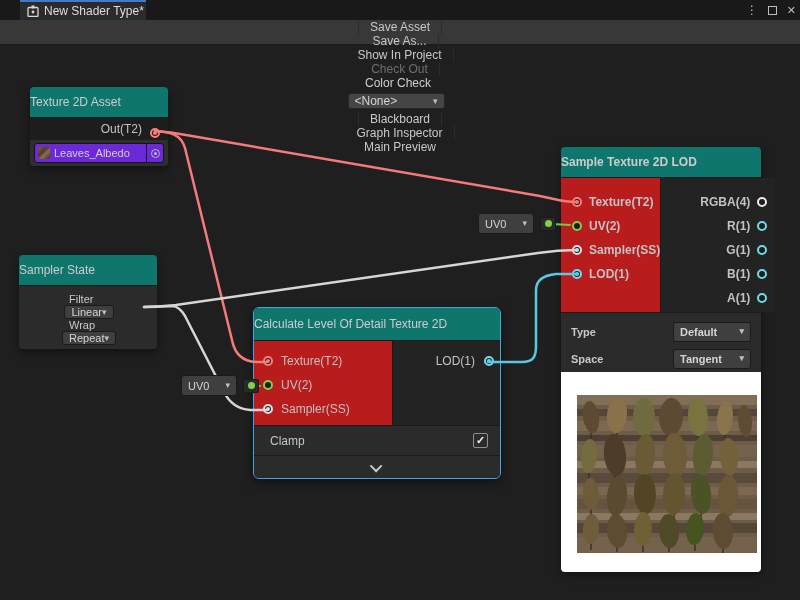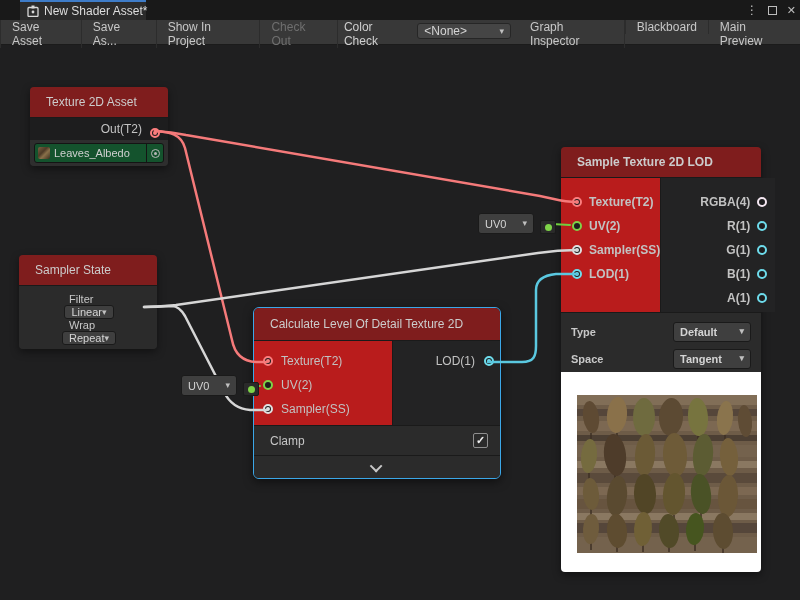--- a/index.html
+++ b/index.html
@@ -12,53 +12,53 @@
   .tab { position:absolute; left:20px; top:0; width:126px; height:20px; background:#2b2b2b;
          border-top:2px solid #3e7cc8; display:flex; align-items:center; gap:5px; padding:0 8px 0 7px;
          font-size:12px; color:#dedede; white-space:nowrap; }
   .win-controls { position:absolute; right:4px; top:0; height:20px; display:flex; align-items:center; gap:10px; color:#bdbdbd; z-index:41; }
   .win-controls .kebab { font-size:12px; line-height:20px; cursor:default; }
   .maxbox { width:9px; height:9px; border:1.5px solid #bdbdbd; display:inline-block; }
   .closex { font-size:11px; }
 
   
   .toolbar { position:absolute; top:20px; left:0; width:800px; height:25px; background:#383838;
-             display:flex; align-items:flex-start; z-index:40; font-size:12px; border-bottom:1px solid #1b1b1b; }
+             display:flex; align-items:center; z-index:40; font-size:12px; border-bottom:1px solid #1b1b1b;flex-direction:column; }
   .tbtn { display:flex; align-items:center; padding:0 11px; color:#c8c8c8; border-right:1px solid #2c2c2c; cursor:default; }
   .tbtn.first { border-left:1px solid #2c2c2c; }
   .tbtn.disabled { color:#6f6f6f; }
   .tb-spacer { flex:1; }
   .cm-label { display:flex; align-items:center; padding:0 10px 0 6px; color:#cfcfcf; }
   .cm-dd { display:flex; align-items:center; justify-content:space-between; width:97px; margin:3px 8px 3px 0;
            background:#454545; border:1px solid #262626; border-radius:3px; padding:0 6px; color:#d4d4d4; }
   .caret { font-size:9px; color:#c0c0c0; line-height:1; }
 
   
   .node { position:absolute; background:#232324; border-radius:4px; box-shadow:0 3px 8px rgba(0,0,0,.45);
           z-index:10; font-size:12px; }
-  .node-title { height:31px; background:#7f1d1d; border-bottom:1px solid #1a1a1a; border-radius:4px 4px 0 0;
-                display:flex; align-items:center; padding-left:16px; color:#cccccc; white-space:nowrap; overflow:hidden; }
+  .node-title { height:31px; background:#0f766e; border-bottom:1px solid #1a1a1a; border-radius:4px 4px 0 0;
+                display:flex; align-items:center; padding-left:0; color:#cccccc; white-space:nowrap; overflow:hidden; }
   .dark-row { position:relative; background:#1d1d1e; display:flex; align-items:center; justify-content:flex-end; }
   .light-sec { background:#2b2b2b; }
   .port { position:absolute; width:10px; height:10px; border-radius:50%; border:2px solid #999;
           background:#1d1d1e; display:flex; align-items:center; justify-content:center; }
   .port i { width:4px; height:4px; border-radius:50%; display:block; }
   .p-red   { border-color:#fc7e7e; } .p-red i   { background:#fc7e7e; }
   .p-gray  { border-color:#e0e0e0; } .p-gray i  { background:#e0e0e0; }
   .p-cyan  { border-color:#6edcec; } .p-cyan i  { background:#6edcec; }
   .p-green { border-color:#7ed348; }
   .p-pink  { border-color:#f5e7f2; }
   .plabel { color:#c2c2c2; white-space:nowrap; }
 
   
   .nodeA { left:30px; top:87px; width:138px; }
   .nodeA .dark-row { height:22px; padding-right:26px; }
   .nodeA .port { right:8px; top:10px; }
   .objfield-row { height:26px; background:#2e2e2e; border-radius:0 0 4px 4px; padding:3px 4px; }
-  .objfield { height:20px; background:#14532d; border:1px solid #141414; border-radius:3px;
+  .objfield { height:20px; background:#6d28d9; border:1px solid #141414; border-radius:3px;
               display:flex; align-items:center; padding-left:3px; font-size:11px; color:#d0d0d0; }
   .tex-thumb { width:12px; height:12px; border-radius:2px; margin-right:4px; flex:none;
                background:linear-gradient(135deg,#7a6142 0%,#4d3a26 40%,#8a714a 60%,#3c2e1e 100%); }
   .objfield .name { flex:1; white-space:nowrap; overflow:hidden; }
   .picker { width:17px; align-self:stretch; border-left:1px solid #151515; display:flex; align-items:center; justify-content:center; flex:none; }
   .picker-ring { width:9px; height:9px; border:1.5px solid #b8b8b8; border-radius:50%; display:flex; align-items:center; justify-content:center; }
   .picker-ring i { width:3px; height:3px; background:#b8b8b8; border-radius:50%; display:block; }
 
   
   .nodeB { left:19px; top:255px; width:138px; }
@@ -103,21 +103,21 @@
   .nodeD .prow.in .port { left:11px; top:7px; }
   .nodeD .prow.out .port { right:8px; top:7px; }
   .settings { height:60px; background:#2b2b2b; border-top:1px solid #1a1a1a; padding:8px 10px 8px 10px; }
   .set-row { display:flex; align-items:center; height:21px; margin-bottom:6px; }
   .set-row .lbl { flex:1; font-size:11px; color:#c8c8c8; }
   .set-row .mini-dd { flex:none; width:78px; }
   .preview { height:200px; background:#ffffff; border-radius:0 0 4px 4px; position:relative; overflow:hidden; }
   .preview svg { position:absolute; left:16px; top:23px; }
 
   
-  .uvw { position:absolute; display:flex; align-items:flex-end; gap:6px; z-index:30; }
+  .uvw { position:absolute; display:flex; align-items:center; gap:6px; z-index:30; }
   .uvw .mini-dd { flex:none; width:56px; height:21px; }
   .uvchip { width:16px; height:14px; background:#2a2a2a; border:1px solid #1a1a1a; border-radius:2px;
             display:flex; align-items:center; justify-content:center; }
   .uvchip i { width:7px; height:7px; border-radius:50%; background:#7ed348; display:block; }
 
   .wires { position:absolute; left:0; top:0; z-index:20; pointer-events:none; }
   .tab-icon svg { display:block; }
 </style>
 </head>
 <body>
@@ -377,38 +377,38 @@
 
   <div class="tabbar">
     <div class="tab">
       <span class="tab-icon">
         <svg width="12" height="12" viewBox="0 0 12 12">
           <rect x="4.5" y="0.5" width="3" height="3" fill="#d8d8d8"></rect>
           <rect x="1" y="2.5" width="10" height="9" rx="1" fill="none" stroke="#d8d8d8" stroke-width="1.3"></rect>
           <circle cx="6" cy="7" r="1.4" fill="#d8d8d8"></circle>
         </svg>
       </span>
-      <span>New Shader Asset*</span>
+      <span>New Shader Type*</span>
     </div>
     <div class="win-controls">
       <span class="kebab">⋮</span>
       <span class="maxbox"></span>
       <span class="closex">✕</span>
     </div>
   </div>
 
   <div class="toolbar">
     <span class="tbtn first">Save Asset</span>
     <span class="tbtn">Save As...</span>
     <span class="tbtn">Show In Project</span>
     <span class="tbtn disabled">Check Out</span>
     <span class="tb-spacer"></span>
     <span class="cm-label">Color Check</span>
     <span class="cm-dd">
       <span>&lt;None&gt;</span>
       <span class="caret">▾</span>
     </span>
+    <span class="tbtn first">Blackboard</span>
     <span class="tbtn">Graph Inspector</span>
-    <span class="tbtn first">Blackboard</span>
     <span class="tbtn" style="border-right:none;">Main Preview</span>
   </div>
 
 </div>
 
 </body></html>

